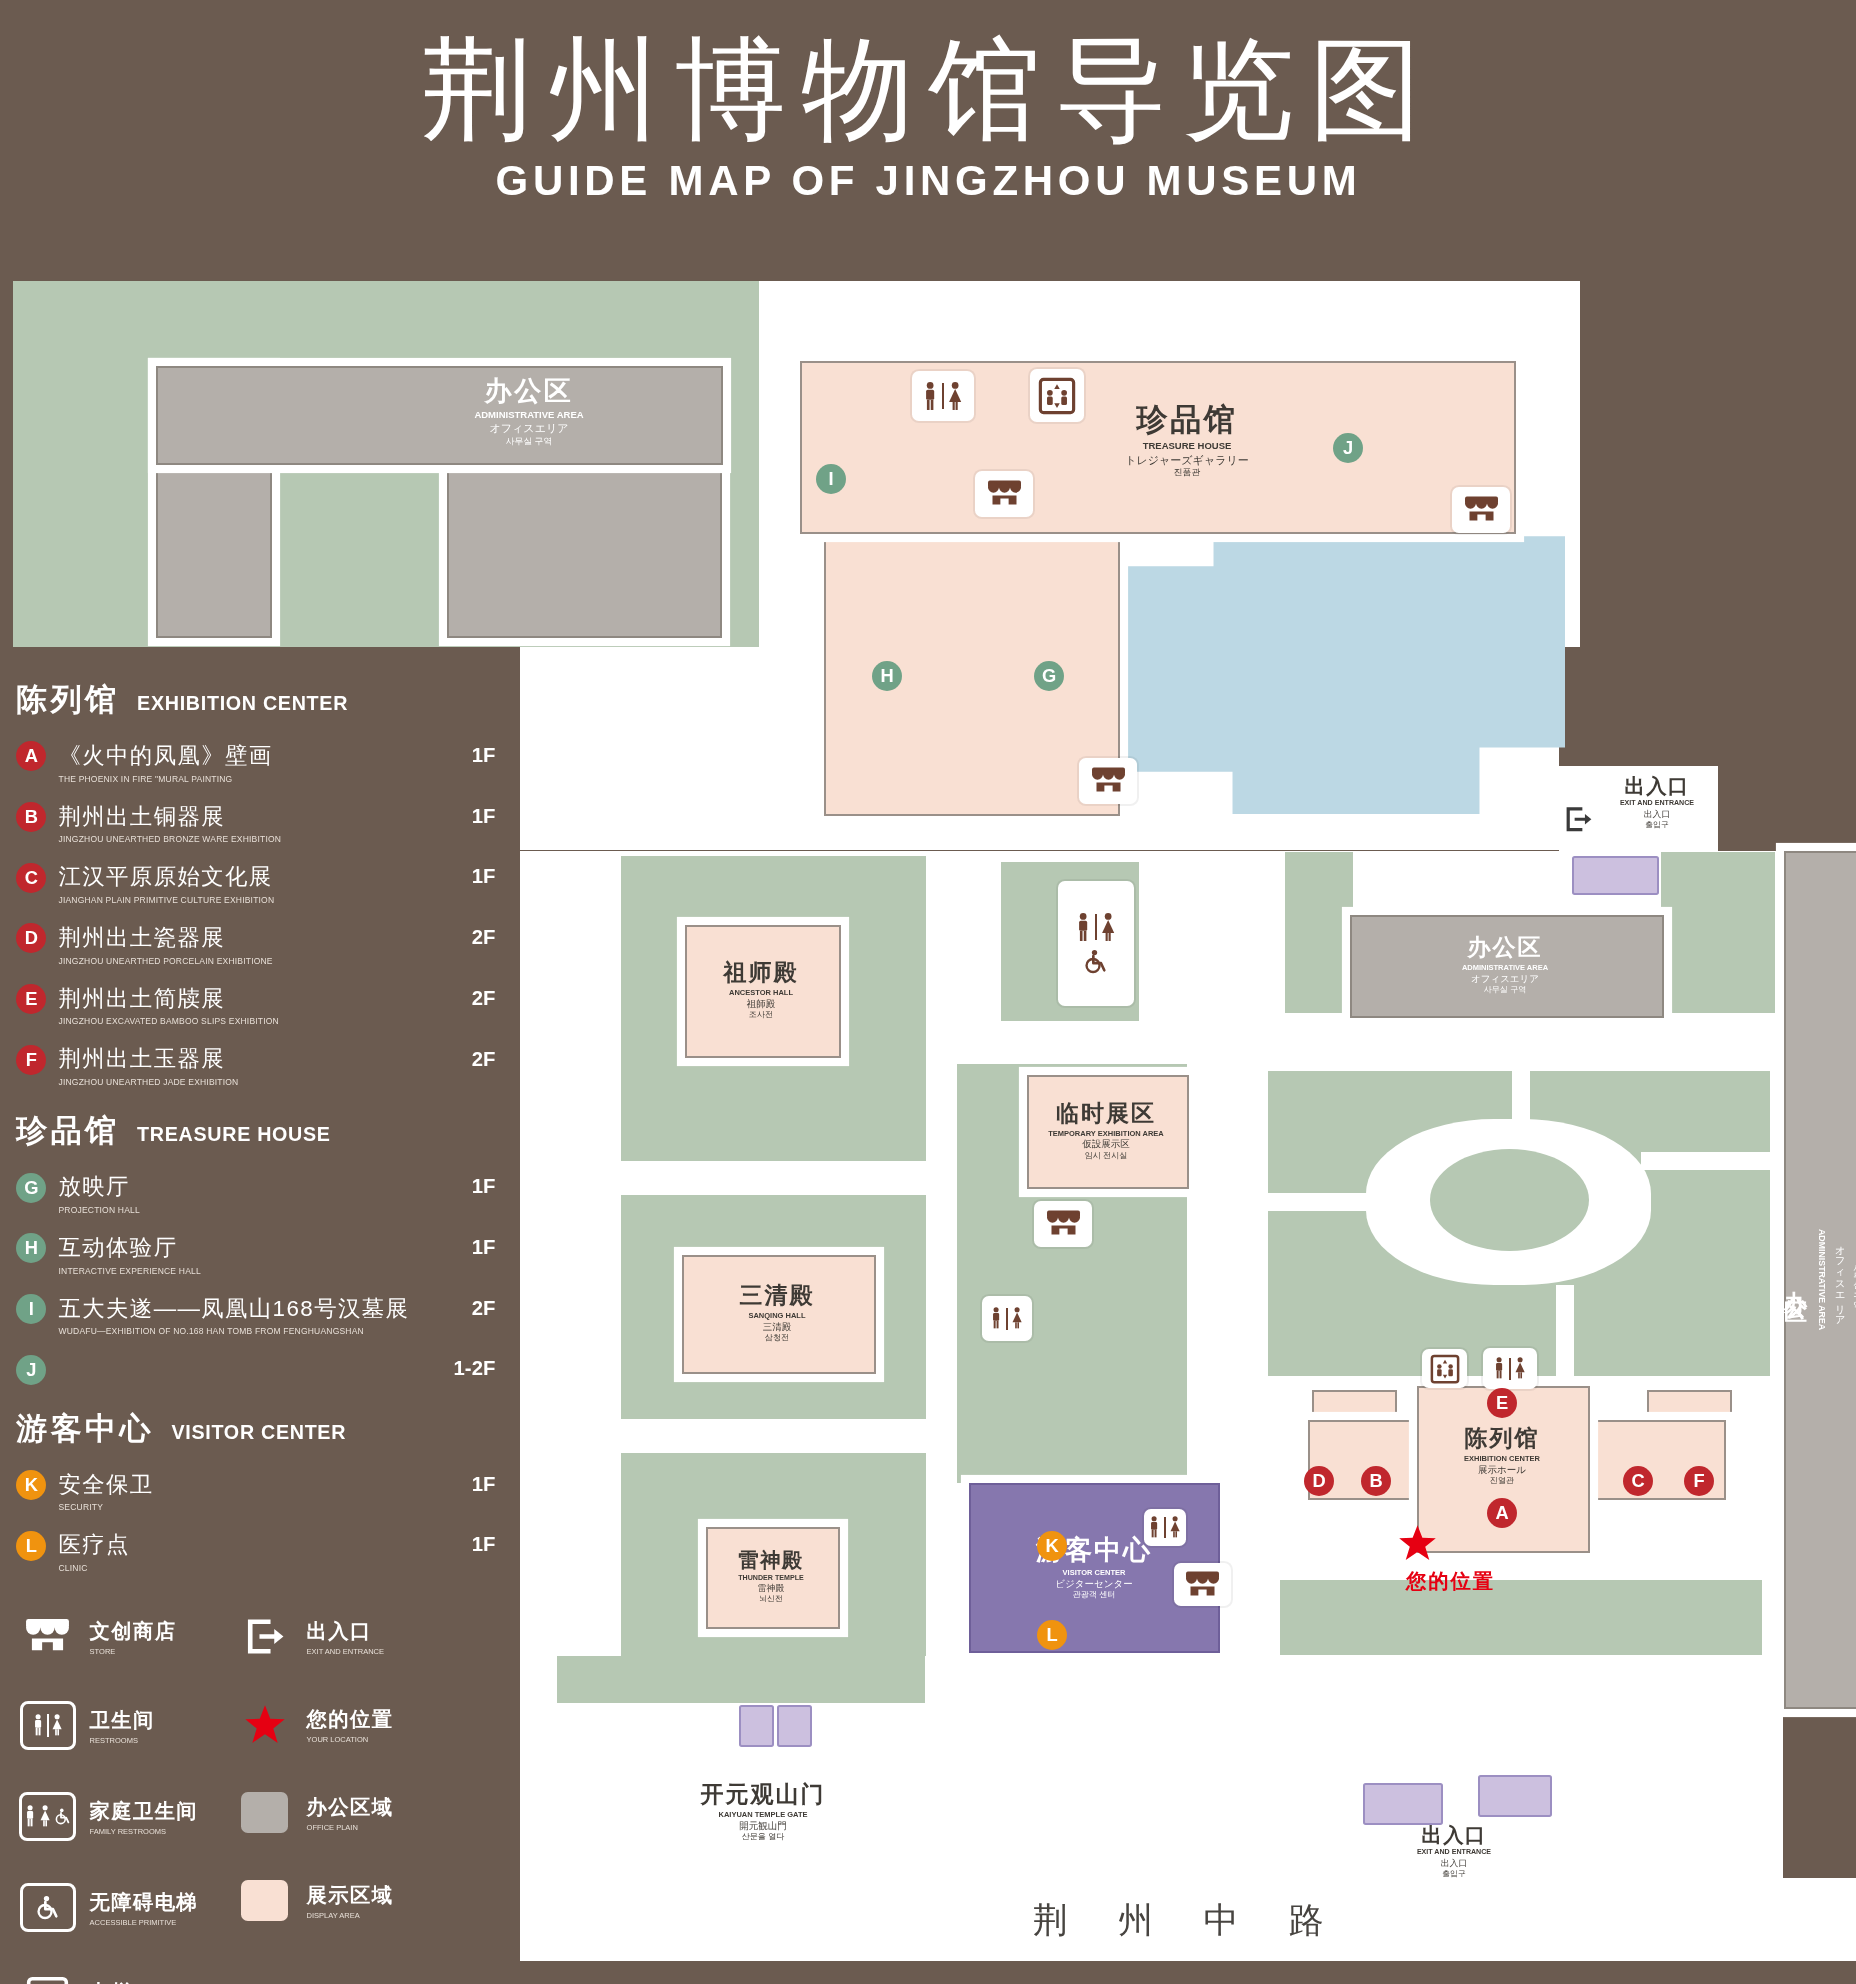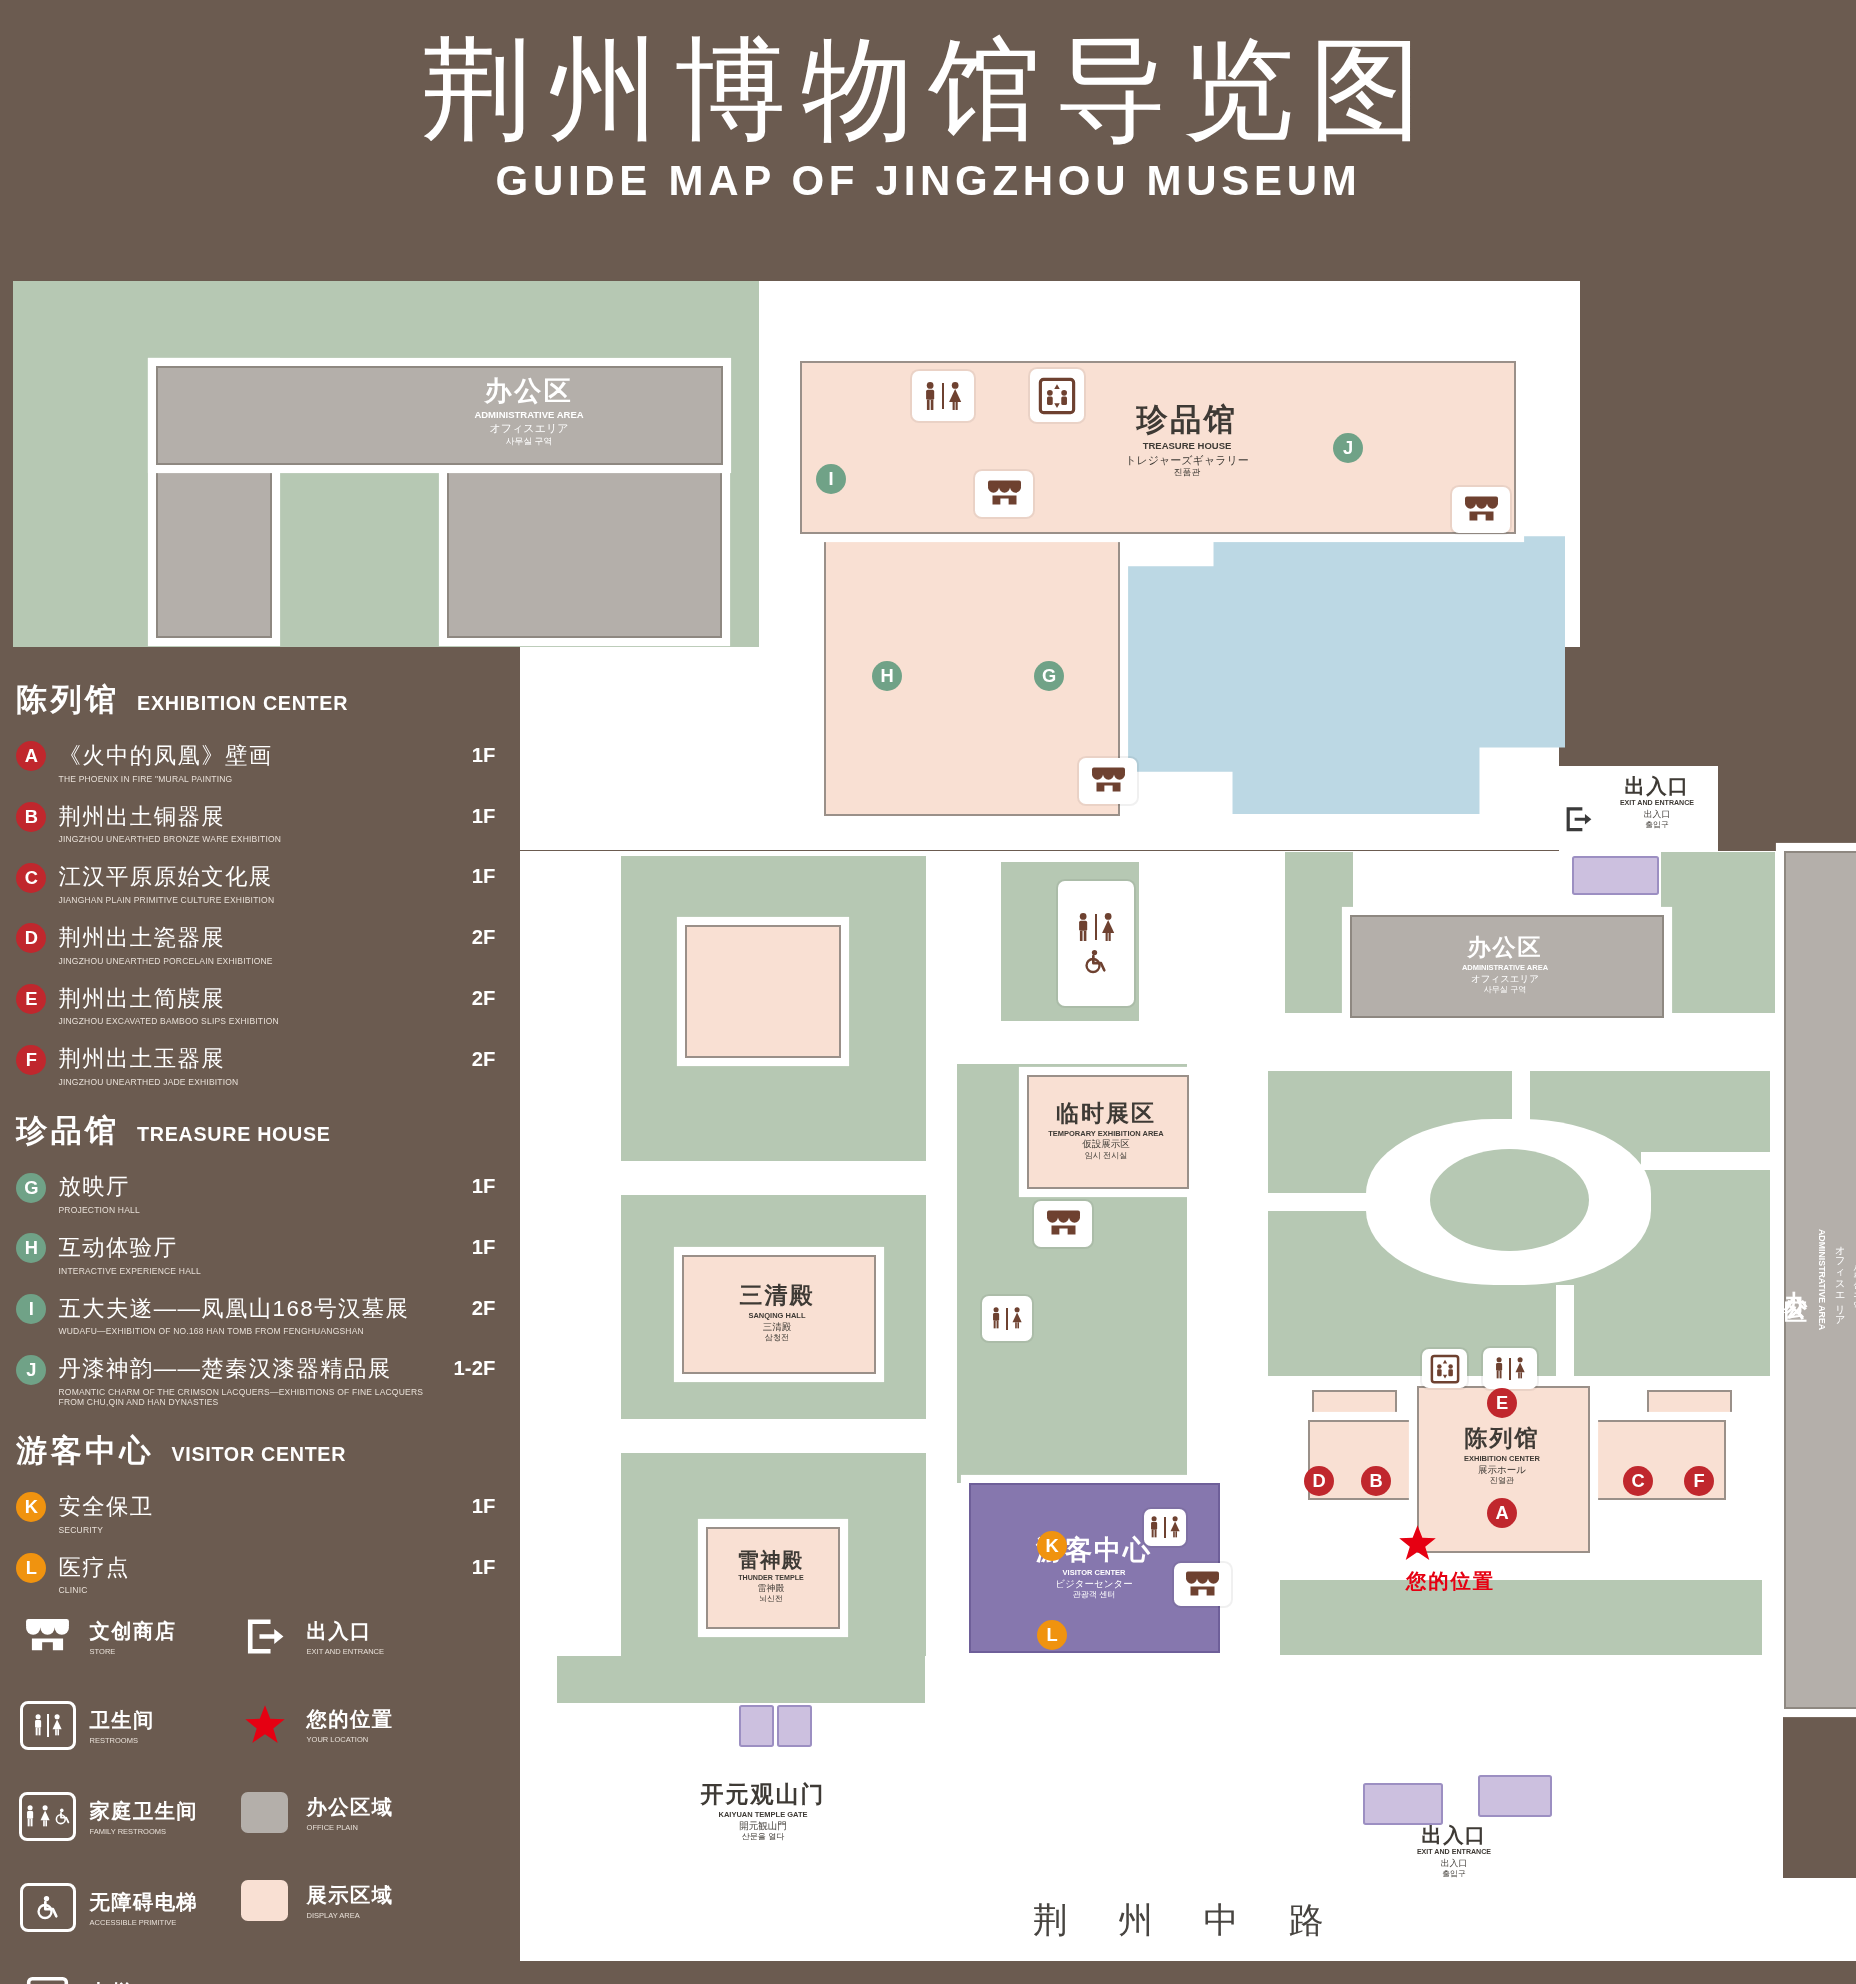--- a/index.html
+++ b/index.html
@@ -313,20 +313,26 @@
     <span class="ko">출입구</span>
   </div>
 
   <div class="lbl light sm fill-lbl" style="left:1350px;top:915px;width:310px;height:99px">
     <span class="zh">办公区</span>
     <span class="en">ADMINISTRATIVE AREA</span>
     <span class="ja">オフィスエリア</span>
     <span class="ko">사무실 구역</span>
   </div>
 
+  <div class="lbl sm fill-lbl" style="left:685px;top:925px;width:152px;height:129px">
+    <span class="zh">祖师殿</span>
+    <span class="en">ANCESTOR HALL</span>
+    <span class="ja">祖師殿</span>
+    <span class="ko">조사전</span>
+  </div>
 
   <div class="lbl sm fill-lbl" style="left:1027px;top:1075px;width:158px;height:110px">
     <span class="zh">临时展区</span>
     <span class="en">TEMPORARY EXHIBITION AREA</span>
     <span class="ja">仮設展示区</span>
     <span class="ko">임시 전시실</span>
   </div>
 
   <div class="lbl sm fill-lbl" style="left:682px;top:1255px;width:190px;height:115px">
     <span class="zh">三清殿</span>
@@ -470,24 +476,20 @@
     <div class="sb-item">
       <span class="badge b-grn">I</span>
       <span>
           <span class="sb-zh">五大夫遂——凤凰山168号汉墓展</span>
             <span class="sb-en">WUDAFU—EXHIBITION OF NO.168 HAN TOMB FROM FENGHUANGSHAN</span>
         </span>
       <span class="sb-floor">2F</span>
     </div>
     <div class="sb-item">
       <span class="badge b-grn">J</span>
-      <span>
-          <span class="sb-zh">丹漆神韵——楚秦汉漆器精品展</span>
-            <span class="sb-en">ROMANTIC CHARM OF THE CRIMSON LACQUERS—EXHIBITIONS OF FINE LACQUERS FROM CHU,QIN AND HAN DYNASTIES</span>
-        </span>
       <span class="sb-floor">1-2F</span>
     </div>
 
     <div class="sec-h">
       <span class="z">游客中心</span>
       <span class="e">VISITOR CENTER</span>
     </div>
 
     <div class="sb-item">
       <span class="badge b-org">K</span>

